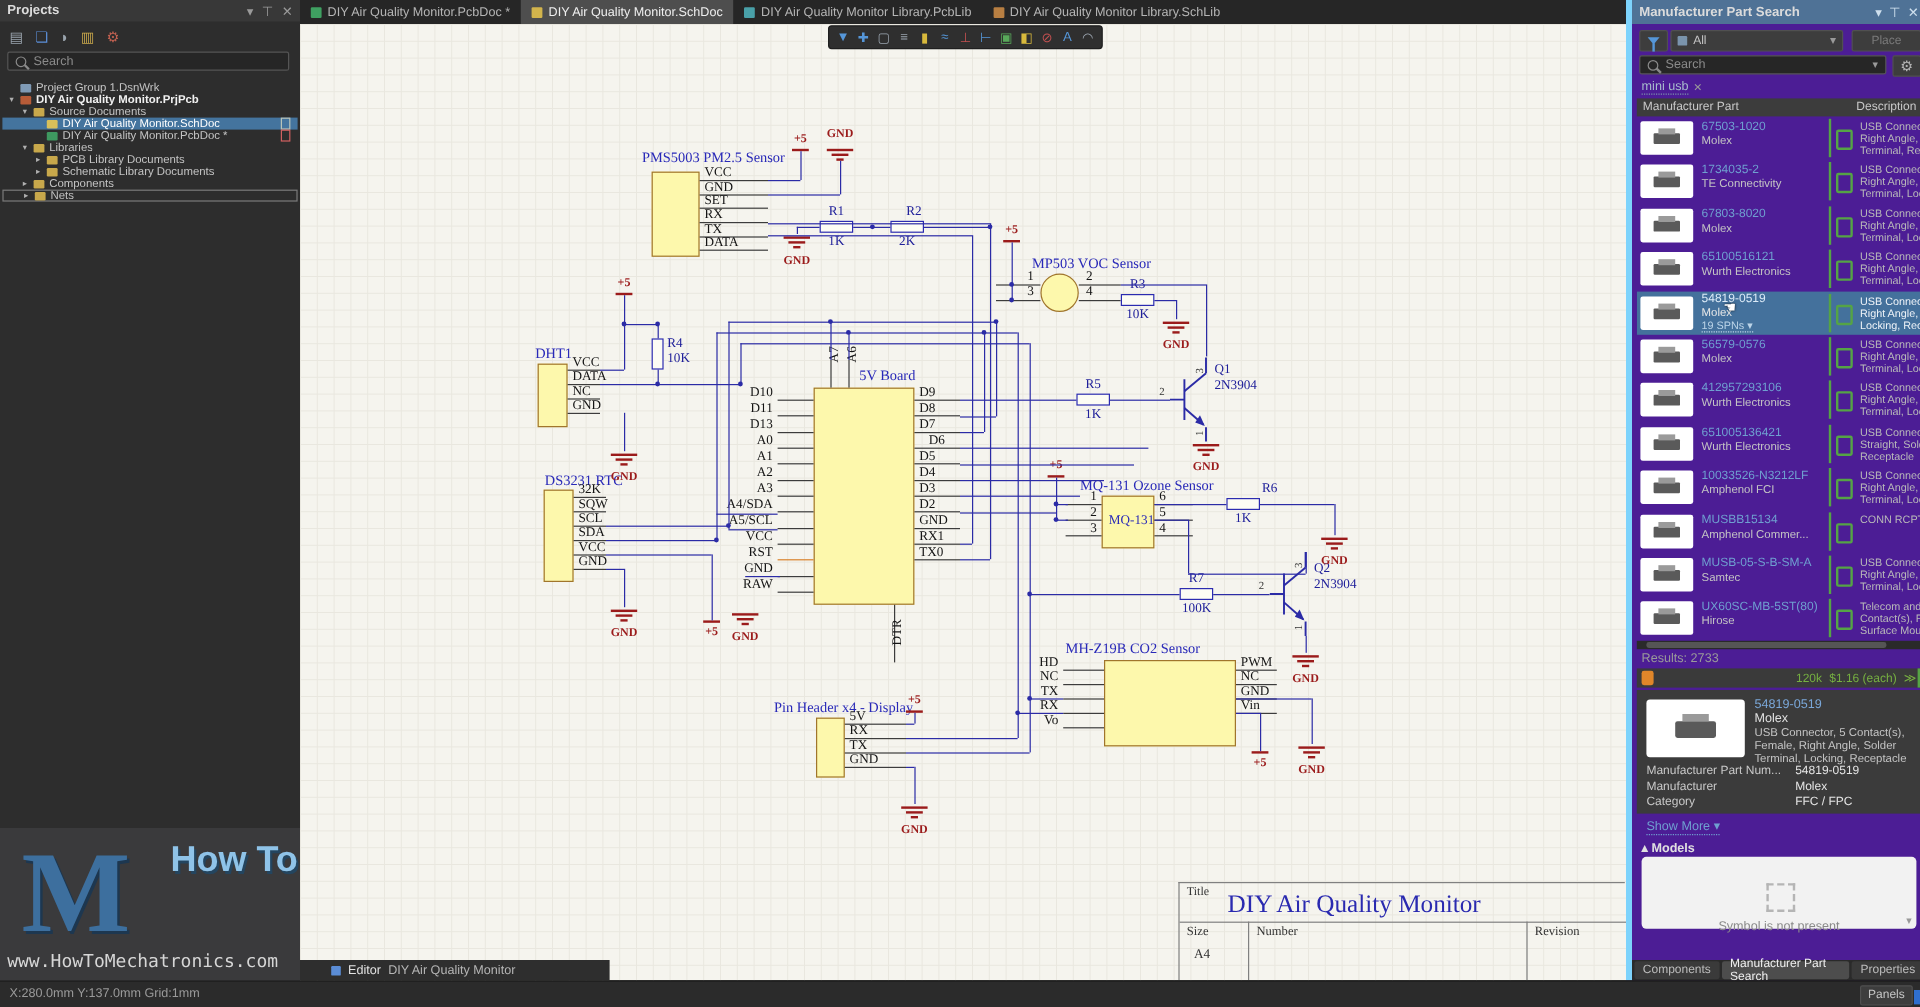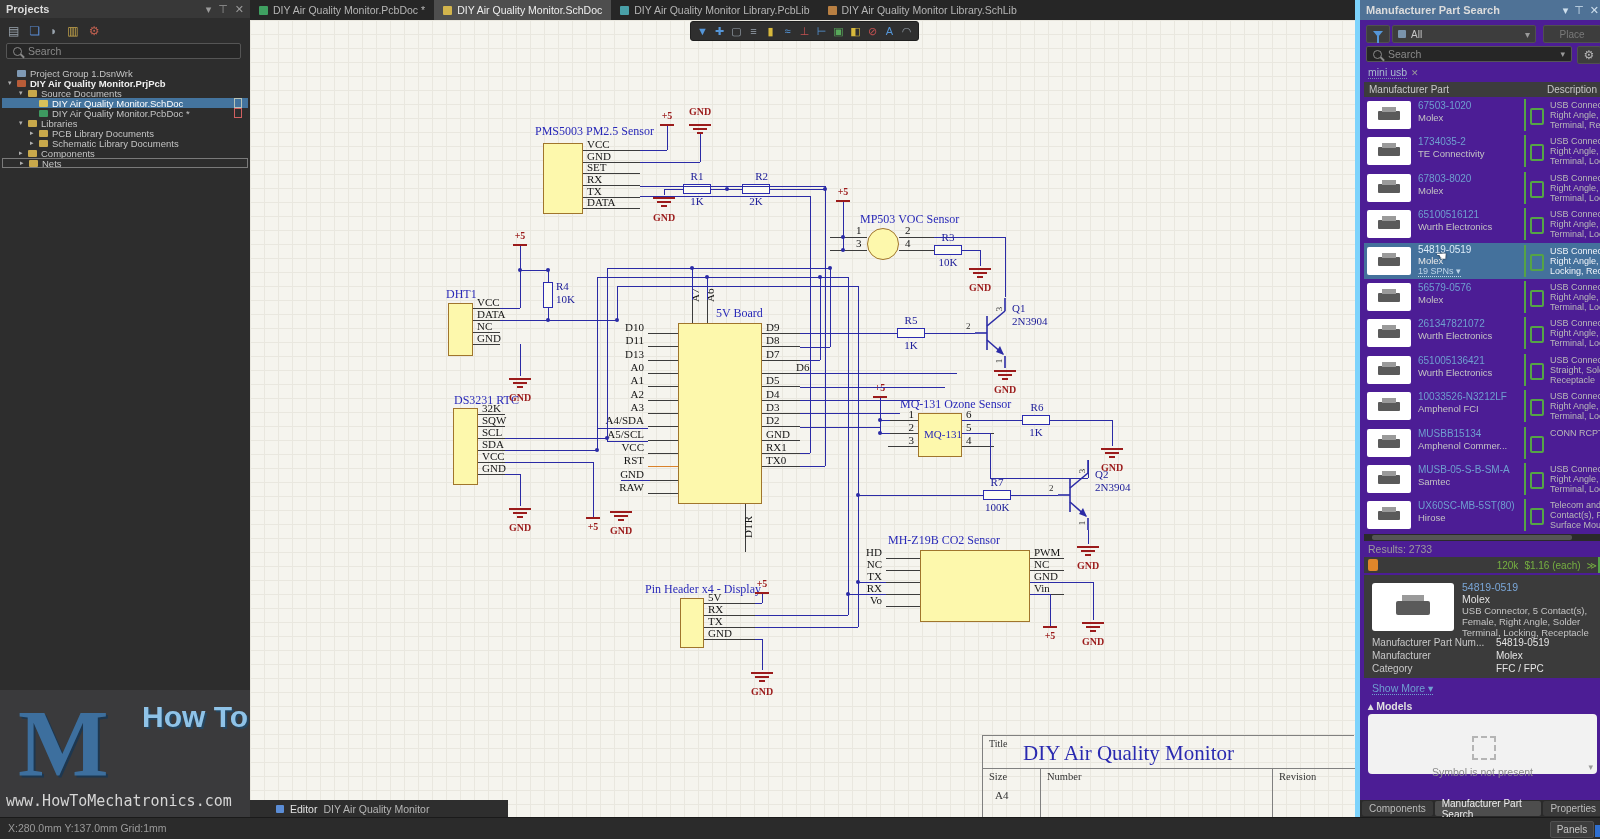--- a/index.html
+++ b/index.html
@@ -213,21 +213,21 @@
     <div class="pinname" style="position: absolute; left: 306px; top: 448px; width: 88px; text-align: right;">GND</div>
     <div class="pinline" style="position: absolute; left: 398px; top: 473px; width: 30px; height: 1px;"></div>
     <div class="pinname" style="position: absolute; left: 306px; top: 461px; width: 88px; text-align: right;">RAW</div>
     <div class="pinline" style="position: absolute; left: 512px; top: 313px; width: 38px; height: 1px;"></div>
     <div class="pinname" style="position: absolute; left: 516px; top: 301px;">D9</div>
     <div class="pinline" style="position: absolute; left: 512px; top: 326px; width: 38px; height: 1px;"></div>
     <div class="pinname" style="position: absolute; left: 516px; top: 314px;">D8</div>
     <div class="pinline" style="position: absolute; left: 512px; top: 340px; width: 38px; height: 1px;"></div>
     <div class="pinname" style="position: absolute; left: 516px; top: 328px;">D7</div>
     <div class="pinline" style="position: absolute; left: 512px; top: 353px; width: 38px; height: 1px;"></div>
-    <div class="pinname" style="position: absolute; left: 546px; top: 341px;">D6</div>
+    <div class="pinname" style="position: absolute; left: 524px; top: 341px;">D6</div>
     <div class="pinline" style="position: absolute; left: 512px; top: 366px; width: 38px; height: 1px;"></div>
     <div class="pinname" style="position: absolute; left: 516px; top: 354px;">D5</div>
     <div class="pinline" style="position: absolute; left: 512px; top: 380px; width: 38px; height: 1px;"></div>
     <div class="pinname" style="position: absolute; left: 516px; top: 368px;">D4</div>
     <div class="pinline" style="position: absolute; left: 512px; top: 393px; width: 38px; height: 1px;"></div>
     <div class="pinname" style="position: absolute; left: 516px; top: 381px;">D3</div>
     <div class="pinline" style="position: absolute; left: 512px; top: 406px; width: 38px; height: 1px;"></div>
     <div class="pinname" style="position: absolute; left: 516px; top: 394px;">D2</div>
     <div class="pinline" style="position: absolute; left: 512px; top: 420px; width: 38px; height: 1px;"></div>
     <div class="pinname" style="position: absolute; left: 516px; top: 408px;">GND</div>
@@ -305,21 +305,21 @@
     <div style="position: absolute; left: 684px; top: 225px; width: 28px; height: 10px; background: rgb(252, 252, 244); border: 1px solid rgb(43, 43, 176); box-sizing: border-box;"></div>
     <div class="pinname" style="position: absolute; left: 686px; top: 211px; color: rgb(32, 32, 154); width: 24px; text-align: center;">R3</div>
     <div class="pinname" style="position: absolute; left: 686px; top: 236px; color: rgb(32, 32, 154); width: 24px; text-align: center;">10K</div>
     <div style="position: absolute; left: 293px; top: 262px; width: 10px; height: 26px; background: rgb(252, 252, 244); border: 1px solid rgb(43, 43, 176); box-sizing: border-box;"></div>
     <div class="pinname" style="position: absolute; left: 306px; top: 260px; color: rgb(32, 32, 154);">R4</div>
     <div class="pinname" style="position: absolute; left: 306px; top: 273px; color: rgb(32, 32, 154);">10K</div>
     <div style="position: absolute; left: 647px; top: 308px; width: 28px; height: 10px; background: rgb(252, 252, 244); border: 1px solid rgb(43, 43, 176); box-sizing: border-box;"></div>
     <div class="pinname" style="position: absolute; left: 649px; top: 294px; color: rgb(32, 32, 154); width: 24px; text-align: center;">R5</div>
     <div class="pinname" style="position: absolute; left: 649px; top: 319px; color: rgb(32, 32, 154); width: 24px; text-align: center;">1K</div>
     <div style="position: absolute; left: 772px; top: 395px; width: 28px; height: 10px; background: rgb(252, 252, 244); border: 1px solid rgb(43, 43, 176); box-sizing: border-box;"></div>
-    <div class="pinname" style="position: absolute; left: 775px; top: 381px; color: rgb(32, 32, 154); width: 24px; text-align: center;">R6</div>
+    <div class="pinname" style="position: absolute; left: 796px; top: 381px; color: rgb(32, 32, 154); width: 24px; text-align: center;">R6</div>
     <div class="pinname" style="position: absolute; left: 774px; top: 406px; color: rgb(32, 32, 154); width: 24px; text-align: center;">1K</div>
     <div style="position: absolute; left: 733px; top: 470px; width: 28px; height: 10px; background: rgb(252, 252, 244); border: 1px solid rgb(43, 43, 176); box-sizing: border-box;"></div>
     <div class="pinname" style="position: absolute; left: 735px; top: 456px; color: rgb(32, 32, 154); width: 24px; text-align: center;">R7</div>
     <div class="pinname" style="position: absolute; left: 735px; top: 481px; color: rgb(32, 32, 154); width: 24px; text-align: right;">100K</div>
     <div style="position: absolute; left: 725px; top: 276px; width: 36px; height: 74px;"><svg width="36" height="74" viewBox="0 0 36 74">
         <g stroke="#2b2ba6" stroke-width="1.6" fill="none">
           <line x1="0" y1="37" x2="12" y2="37"></line>
           <line x1="12" y1="20" x2="12" y2="54"></line>
           <line x1="12" y1="30" x2="30" y2="15"></line>
           <line x1="30" y1="15" x2="30" y2="2"></line>
@@ -659,21 +659,21 @@
         <div style="position: absolute; left: 166px; top: 11px; width: 10px; height: 13px; border: 2px solid rgb(85, 164, 69); border-radius: 2px;"></div>
         <div style="position: absolute; left: 186px; top: 3px; width: 51px; overflow: hidden; white-space: nowrap; font: 9px &quot;Liberation Sans&quot;, sans-serif; color: rgb(185, 185, 185);">USB Connecto</div>
         <div style="position: absolute; left: 186px; top: 13px; width: 51px; overflow: hidden; white-space: nowrap; font: 9px &quot;Liberation Sans&quot;, sans-serif; color: rgb(185, 185, 185);">Right Angle, S</div>
         <div style="position: absolute; left: 186px; top: 23px; width: 51px; overflow: hidden; white-space: nowrap; font: 9px &quot;Liberation Sans&quot;, sans-serif; color: rgb(185, 185, 185);">Terminal, Lock</div>
       </div>
       <div style="position: absolute; left: 0px; top: 218.4px; width: 237px; height: 36px;">
         <div style="position: absolute; left: 3px; top: 4px; width: 44px; height: 28px; background: rgb(255, 255, 255); border-radius: 2px;">
           <div style="position: absolute; left: 11px; top: 10px; width: 22px; height: 9px; background: rgb(90, 90, 90); border-radius: 1px;"></div>
           <div style="position: absolute; left: 15px; top: 6px; width: 14px; height: 5px; background: rgb(154, 154, 154);"></div>
         </div>
-        <div style="position: absolute; left: 54px; top: 3px; font: 10px &quot;Liberation Sans&quot;, sans-serif; color: rgb(111, 159, 208);">261347821072</div>
+        <div style="position: absolute; left: 54px; top: 3px; font: 10px &quot;Liberation Sans&quot;, sans-serif; color: rgb(111, 159, 208);">412957293106</div>
         <div style="position: absolute; left: 54px; top: 15px; font: 9.5px &quot;Liberation Sans&quot;, sans-serif; white-space: nowrap; color: rgb(196, 196, 196);">Wurth Electronics</div>
         <div style="position: absolute; left: 160px; top: 2px; width: 2px; height: 32px; background: rgb(85, 164, 69);"></div>
         <div style="position: absolute; left: 166px; top: 11px; width: 10px; height: 13px; border: 2px solid rgb(85, 164, 69); border-radius: 2px;"></div>
         <div style="position: absolute; left: 186px; top: 3px; width: 51px; overflow: hidden; white-space: nowrap; font: 9px &quot;Liberation Sans&quot;, sans-serif; color: rgb(185, 185, 185);">USB Connecto</div>
         <div style="position: absolute; left: 186px; top: 13px; width: 51px; overflow: hidden; white-space: nowrap; font: 9px &quot;Liberation Sans&quot;, sans-serif; color: rgb(185, 185, 185);">Right Angle, S</div>
         <div style="position: absolute; left: 186px; top: 23px; width: 51px; overflow: hidden; white-space: nowrap; font: 9px &quot;Liberation Sans&quot;, sans-serif; color: rgb(185, 185, 185);">Terminal, Lock</div>
       </div>
       <div style="position: absolute; left: 0px; top: 254.8px; width: 237px; height: 36px;">
         <div style="position: absolute; left: 3px; top: 4px; width: 44px; height: 28px; background: rgb(255, 255, 255); border-radius: 2px;">
           <div style="position: absolute; left: 11px; top: 10px; width: 22px; height: 9px; background: rgb(90, 90, 90); border-radius: 1px;"></div>

